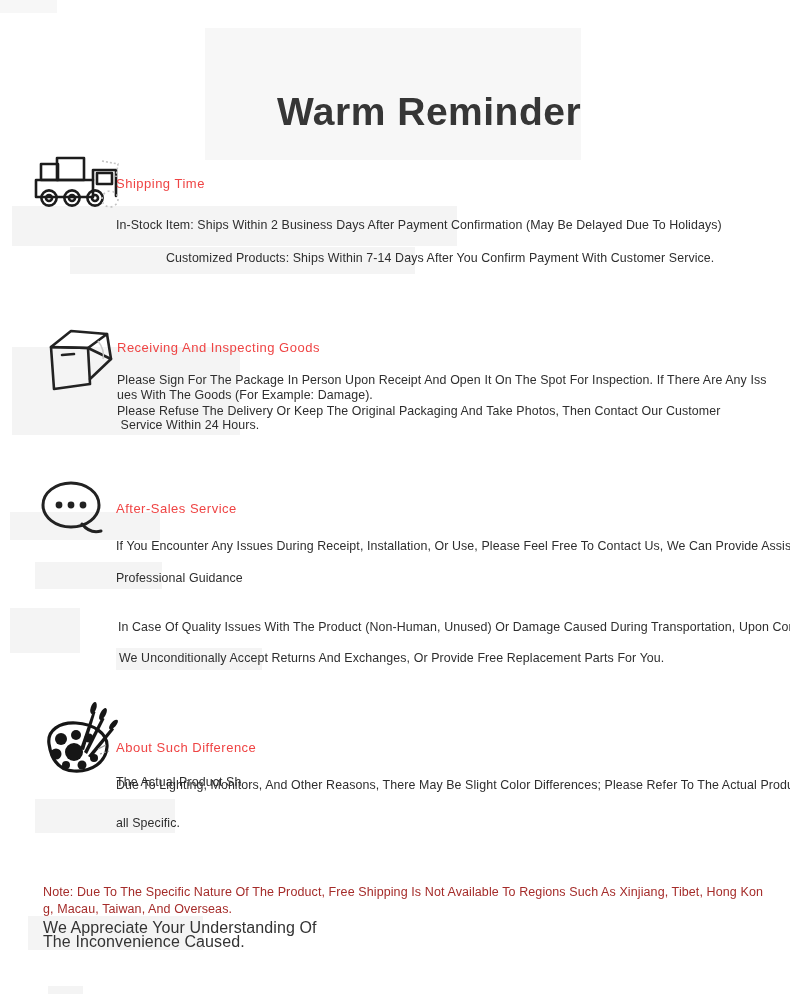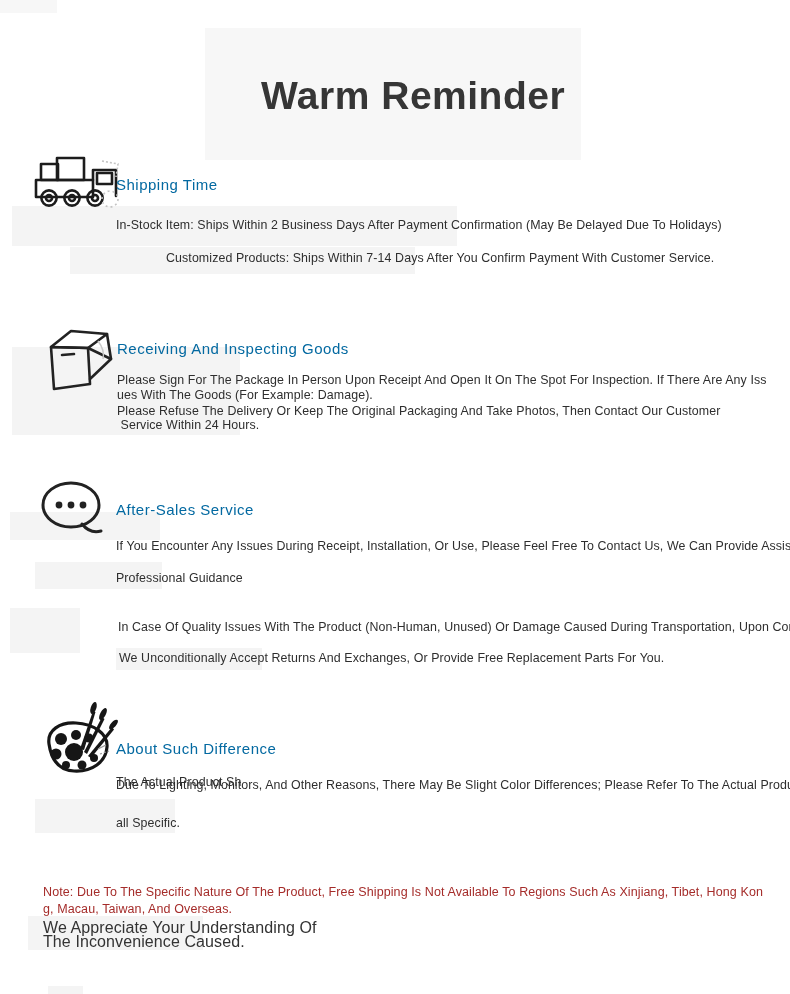--- a/index.html
+++ b/index.html
@@ -9,21 +9,21 @@
   }
   .wm { position:absolute; background:#f4f4f4; }
   .wm.light { background:#f7f7f7; }
   .page-title {
     position:absolute; left:261px; top:74px;
     font-size:39px; font-weight:bold; color:#363636; letter-spacing:0.5px;
     white-space:pre;
   }
   .icon { position:absolute; }
   .heading {
-    position:absolute; font-size:15px; color:#0369a1; letter-spacing:0.5px;
+    position:absolute; font-size:13px; color:#ef4444; letter-spacing:0.5px;
     white-space:pre;
   }
   .line {
     position:absolute; font-size:12.4px; color:#2e2e2e; white-space:pre;
     letter-spacing:0.1px;
   }
   .line.red { color:#a52c2a; font-size:12.5px; }
   .line.note-dark { color:#333333; font-size:16px; }
 </style>
 </head>
@@ -37,21 +37,21 @@
   <div class="wm" style="left:70px;top:247px;width:345px;height:27px;"></div>
   <div class="wm" style="left:12px;top:347px;width:228px;height:88px;"></div>
   <div class="wm" style="left:10px;top:512px;width:150px;height:28px;"></div>
   <div class="wm" style="left:35px;top:562px;width:127px;height:27px;"></div>
   <div class="wm" style="left:10px;top:608px;width:70px;height:45px;"></div>
   <div class="wm" style="left:116px;top:648px;width:146px;height:22px;"></div>
   <div class="wm" style="left:35px;top:799px;width:140px;height:34px;"></div>
   <div class="wm" style="left:28px;top:916px;width:175px;height:34px;"></div>
   <div class="wm" style="left:48px;top:986px;width:35px;height:8px;"></div>
 
-  <h1 class="page-title" style="margin:0;">Warm Reminder</h1>
+  <h1 class="page-title" style="margin:16px;">Warm Reminder</h1>
 
   <section>
     <span class="icon" style="left:32px;top:153px;">
       <svg width="92" height="56" viewBox="0 0 92 56">
         <g fill="none" stroke="#1c1c1c" stroke-width="2.6" stroke-linejoin="round" stroke-linecap="round">
           <rect x="4" y="27" width="57" height="17"></rect>
           <rect x="9" y="11" width="17" height="16"></rect>
           <rect x="25" y="5" width="27" height="22"></rect>
           <path d="M61 27 V17 h23 v26"></path>
           <rect x="65" y="20" width="15" height="11"></rect>

